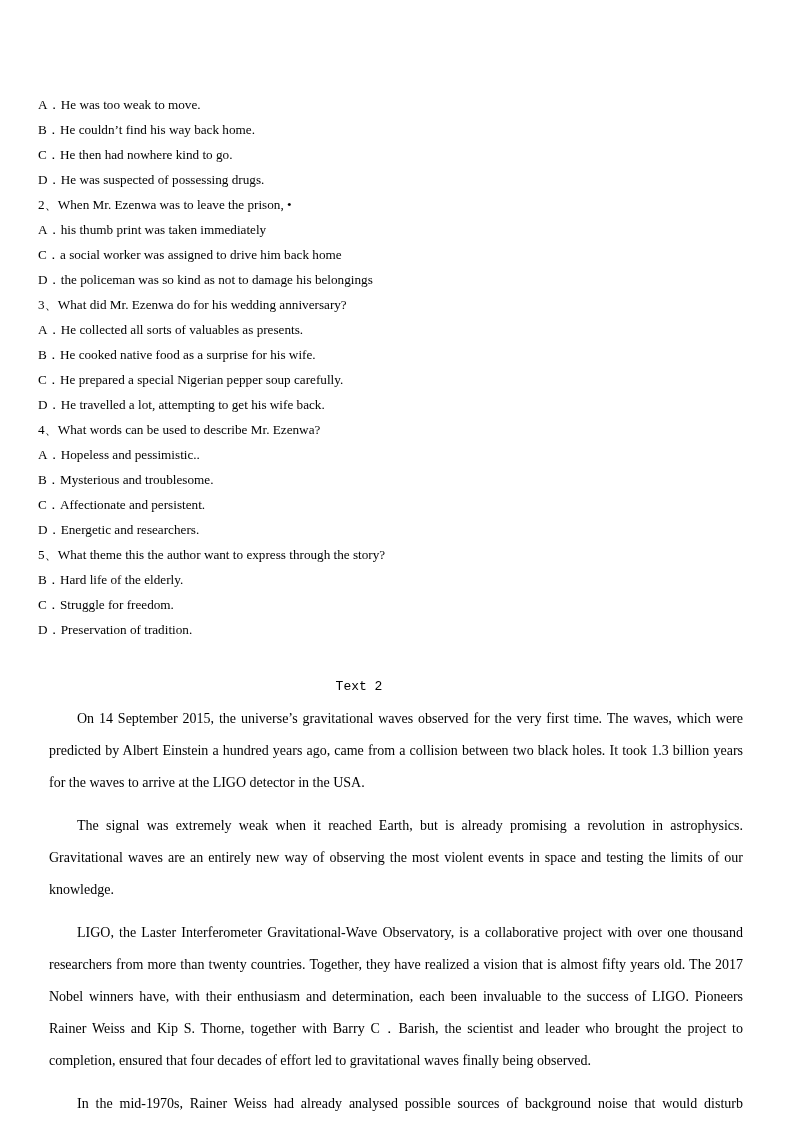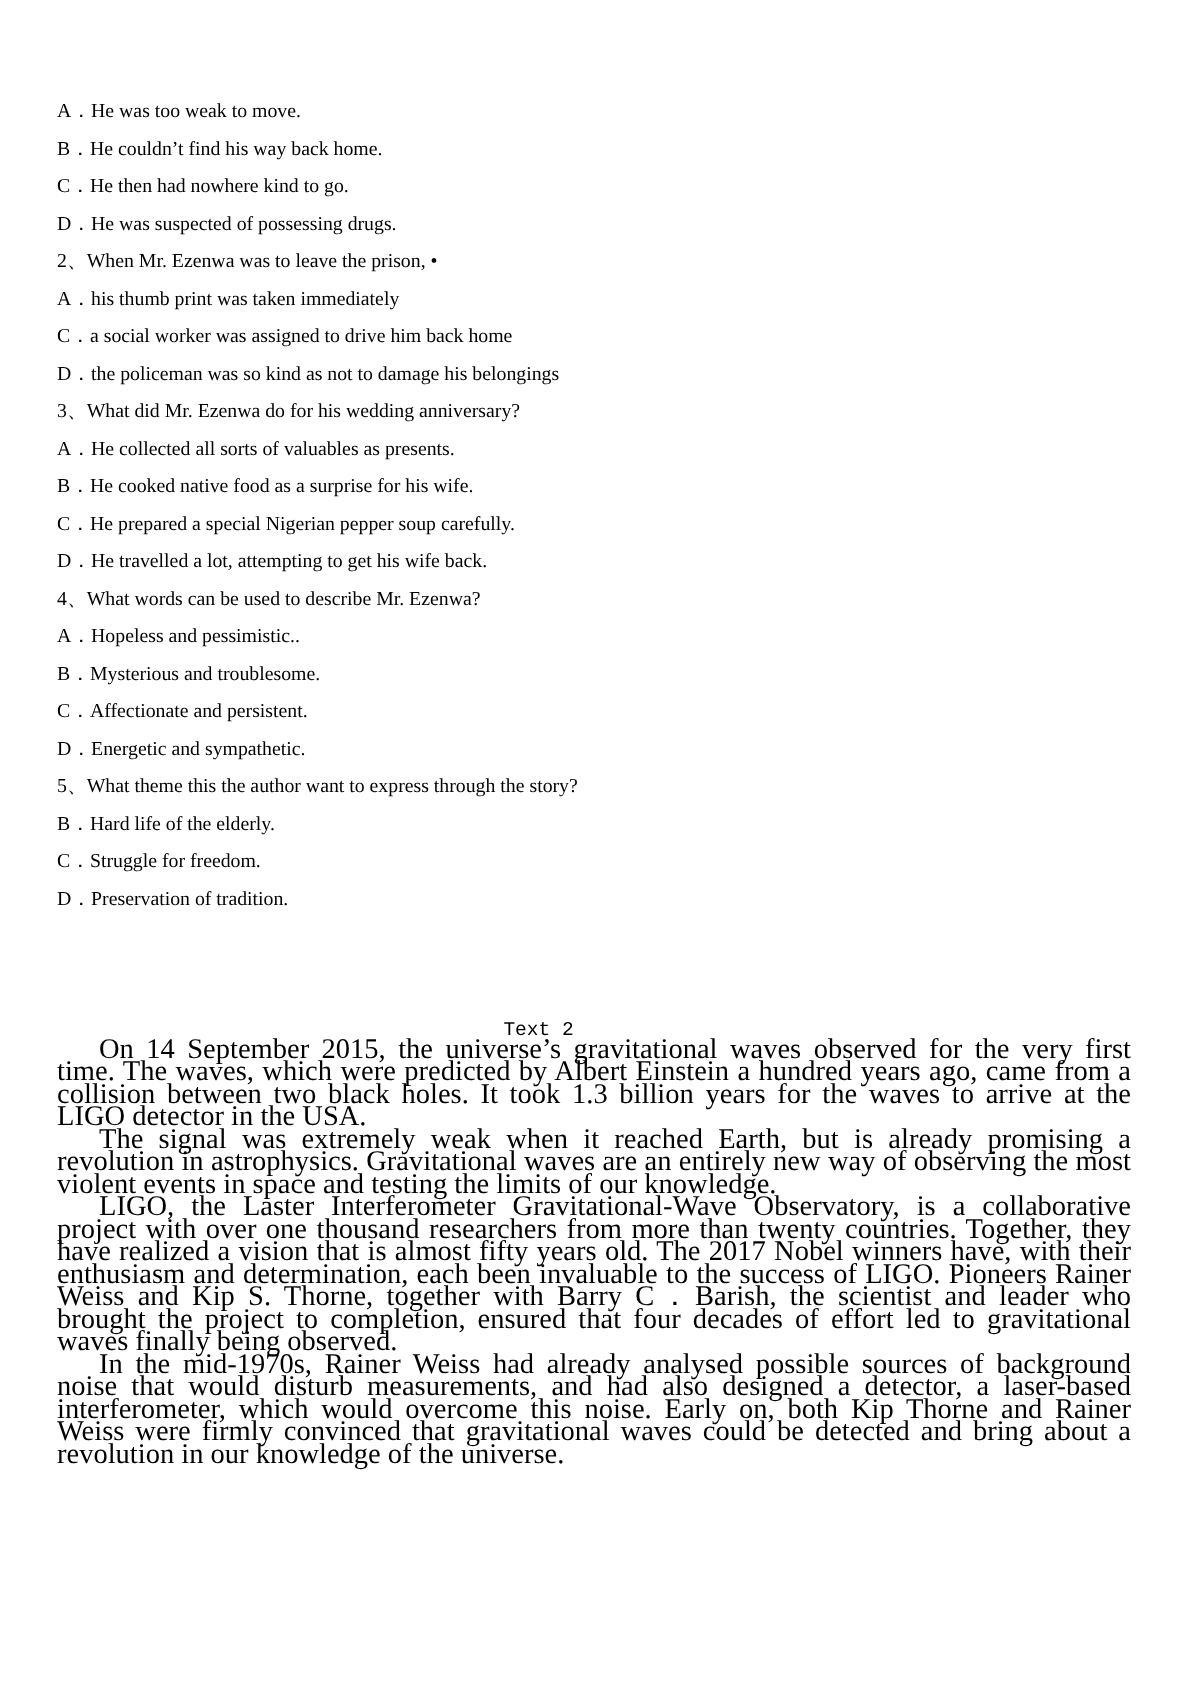--- a/index.html
+++ b/index.html
@@ -18,21 +18,21 @@
     .page {
       position: absolute;
       left: 0;
       top: 0;
       width: 794px;
       height: 1123px;
     }
     .options-block {
       position: absolute;
       left: 38px;
-      top: 61px;
+      top: 92px;
       width: 720px;
     }
     .line {
       font-size: 13.2px;
       line-height: 25px;
       height: 25px;
       white-space: nowrap;
     }
     .line .lbl {
       display: inline-block;
@@ -50,25 +50,25 @@
       font-size: 13px;
       line-height: 18px;
     }
     .passage {
       position: absolute;
       left: 38px;
       top: 692px;
       width: 716px;
     }
     .para {
-      font-size: 19px;
-      line-height: 15px;
+      font-size: 14px;
+      line-height: 32px;
       text-align: justify;
       text-indent: 28px;
-      margin: 0;
+      margin: 11px;
     }
   </style>
 </head>
 <body>
 
 <div class="page">
 
   <div class="options-block">
 
     <div class="line"><span class="lbl">A．</span><span>He was too weak to move.</span></div>
@@ -84,21 +84,21 @@
     <div class="line q"><span class="num">3、</span><span>What did Mr. Ezenwa do for his wedding anniversary?</span></div>
     <div class="line"><span class="lbl">A．</span><span>He collected all sorts of valuables as presents.</span></div>
     <div class="line"><span class="lbl">B．</span><span>He cooked native food as a surprise for his wife.</span></div>
     <div class="line"><span class="lbl">C．</span><span>He prepared a special Nigerian pepper soup carefully.</span></div>
     <div class="line"><span class="lbl">D．</span><span>He travelled a lot, attempting to get his wife back.</span></div>
 
     <div class="line q"><span class="num">4、</span><span>What words can be used to describe Mr. Ezenwa?</span></div>
     <div class="line"><span class="lbl">A．</span><span>Hopeless and pessimistic..</span></div>
     <div class="line"><span class="lbl">B．</span><span>Mysterious and troublesome.</span></div>
     <div class="line"><span class="lbl">C．</span><span>Affectionate and persistent.</span></div>
-    <div class="line"><span class="lbl">D．</span><span>Energetic and sympathetic.</span></div>
+    <div class="line"><span class="lbl">D．</span><span>Energetic and researchers.</span></div>
 
     <div class="line q"><span class="num">5、</span><span>What theme this the author want to express through the story?</span></div>
     <div class="line"><span class="lbl">B．</span><span>Hard life of the elderly.</span></div>
     <div class="line"><span class="lbl">C．</span><span>Struggle for freedom.</span></div>
     <div class="line"><span class="lbl">D．</span><span>Preservation of tradition.</span></div>
   </div>
 
   <div class="section-title">Text 2</div>
 
   <div class="passage">

